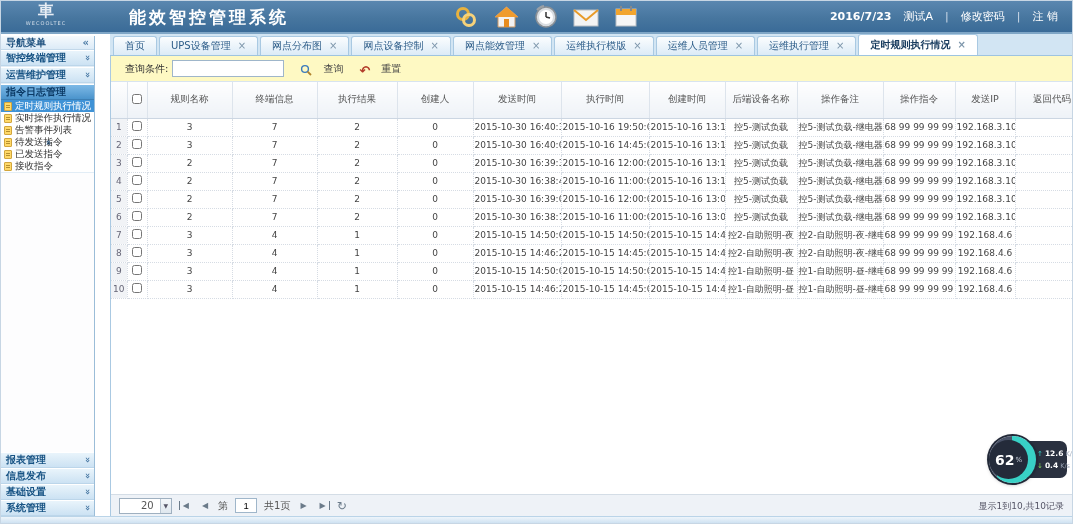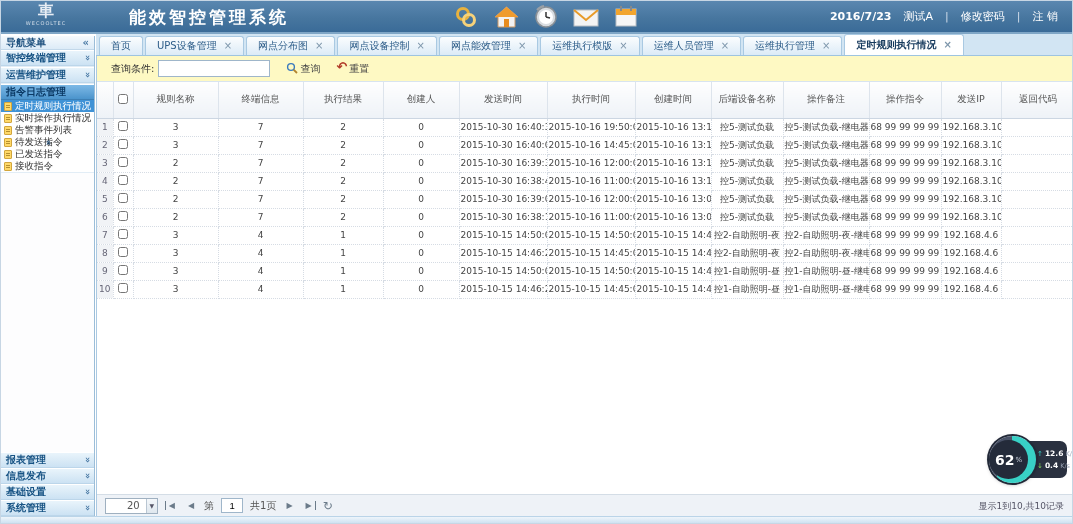--- a/index.html
+++ b/index.html
@@ -37,32 +37,32 @@
   .acc-header.active .chev { transform:rotate(-90deg); color:#0b3a66; }
   .acc-items { background:#fff; }
   .acc-item { height:12px; display:flex; align-items:center; gap:3px; padding-left:3px; color:#333; font-size:9.5px;
     white-space:nowrap; overflow:hidden; cursor:pointer; }
   .acc-item.selected { background:#3f92d6; color:#fff; }
   .doc-icon { width:8px; height:9px; background:#ffd969; border:1px solid #d2a63d; border-radius:1px; flex:0 0 auto; position:relative; }
   .doc-icon::after { content:""; position:absolute; left:1px; top:2px; width:4px; height:1px; background:#b78f2e; box-shadow:0 2px 0 #b78f2e; }
   .sidebar-bottom { position:absolute; left:0; right:0; bottom:0; }
 
   
-  .main { position:absolute; left:95px; top:33px; right:0; bottom:7px; display:flex; flex-direction:column; background:#fff; }
+  .main { position:absolute; left:95px; top:33px; right:0; bottom:7px; display:flex; flex-direction:column; background:#fff;padding-left:14px; }
   .tabbar { height:22px; background:#d2e5f3; border-bottom:1px solid #9ec4e0; display:flex; align-items:flex-end; padding-left:3px; gap:2px; flex:0 0 auto; }
   .tab { height:19px; display:flex; align-items:center; gap:7px; padding:0 11px; font-size:10px; color:#2c5c88;
     background:linear-gradient(#fbfdfe,#dcebf7); border:1px solid #a9c9e2; border-bottom:none; border-radius:3px 3px 0 0; cursor:pointer; white-space:nowrap; }
   .tab.active { background:#fff; font-weight:bold; color:#15395c; height:21px; }
   .tab-close { color:#7d96ab; font-size:10px; line-height:1; cursor:pointer; }
 
   .content { flex:1; display:flex; flex-direction:column; border-left:1px solid #aac9e2; position:relative; overflow:hidden; }
   .querybar { height:26px; flex:0 0 auto; background:#fef9c3; border-bottom:1px solid #d8e4ef; display:flex; align-items:center; padding-left:14px; font-size:10px; color:#333; }
   .query-label { margin-right:4px; }
   .query-input { width:112px; height:17px; border:1px solid #9fb6ca; font-size:10px; padding:0 3px; background:#fff; }
-  .btn { display:flex; align-items:flex-start; gap:2px; margin-left:16px; font-size:10px; color:#444; cursor:pointer; }
+  .btn { display:flex; align-items:flex-end; gap:11px; margin-left:16px; font-size:10px; color:#444; cursor:pointer; }
   .reset-glyph { color:#b23c2a; font-size:13px; font-weight:bold; line-height:10px; }
 
   .grid-wrap { flex:1; overflow:hidden; background:#fff; }
   table.grid { border-collapse:collapse; table-layout:fixed; width:978px; font-size:9px; color:#444; }
   table.grid th { height:36px; font-weight:normal; color:#555; font-size:9.5px;
     background:linear-gradient(#fefefe,#eef2f7); border-right:1px solid #dde4ec; border-bottom:1px solid #ccd6e2; white-space:nowrap; overflow:hidden; }
   table.grid td { height:18px; text-align:center; border-right:1px dotted #d6dce4; border-bottom:1px dotted #d6dce4; white-space:nowrap; overflow:hidden; padding:0 1px; }
   td.idx, th.idx { background:#f1f3f6; color:#667; border-right:1px solid #dde4ec; }
   input[type=checkbox] { width:10px; height:10px; margin:0; }
 

